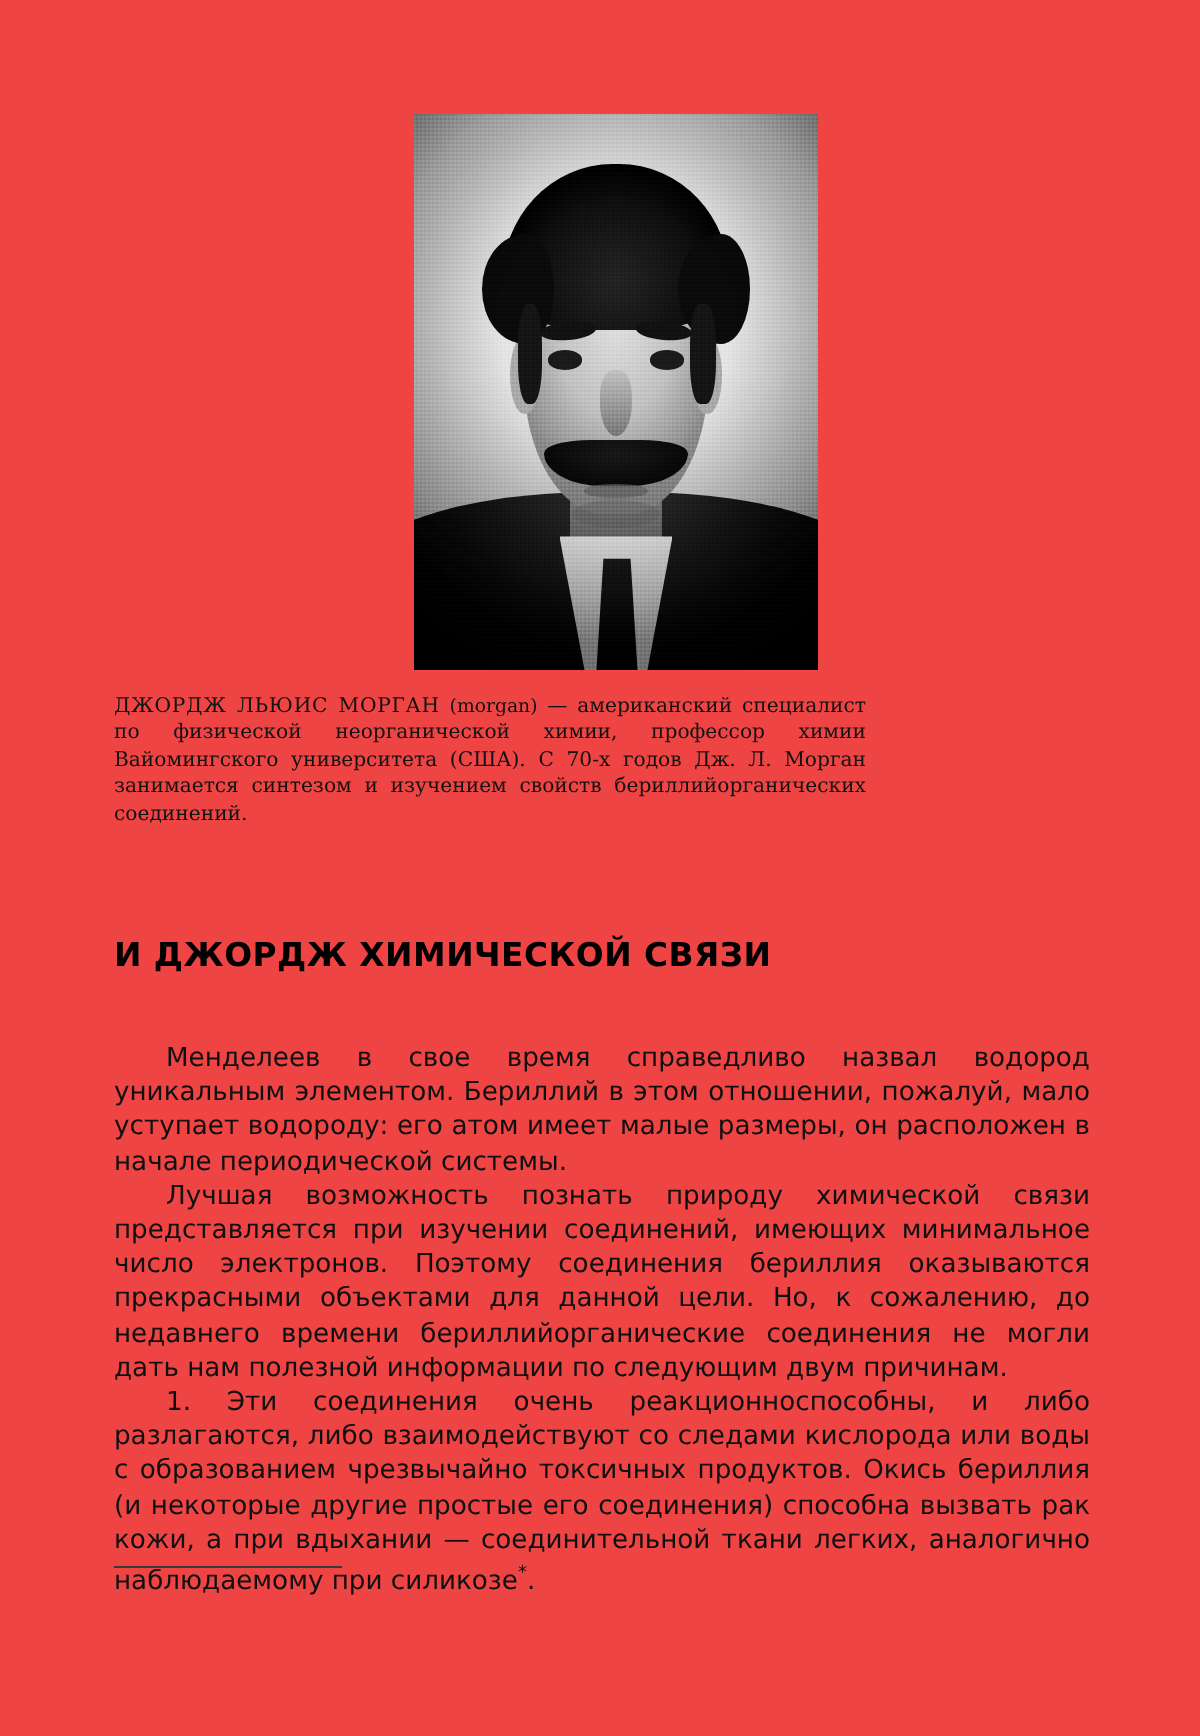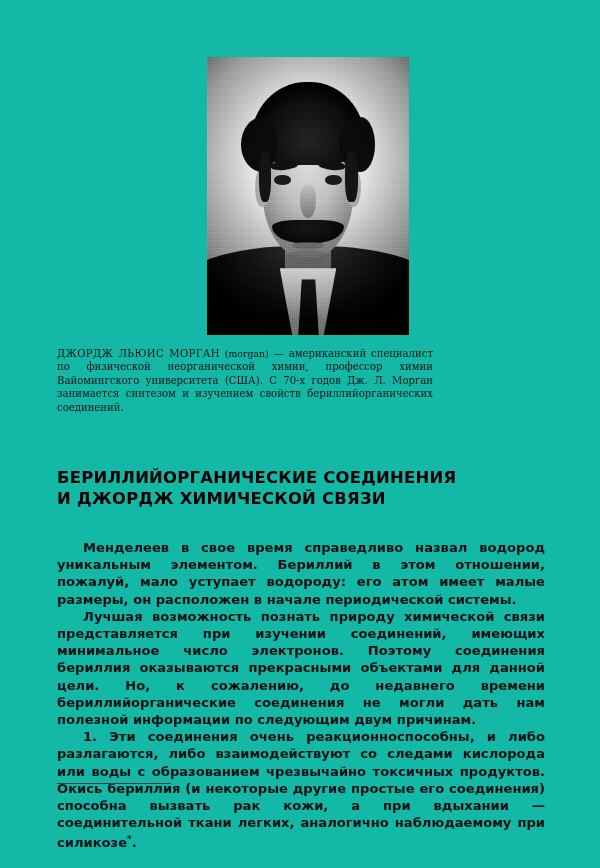--- a/index.html
+++ b/index.html
@@ -12,21 +12,21 @@
     height: 868px;
     position: relative;
     font-family: "DejaVu Sans", sans-serif;
     color: #0d0d0d;
     overflow: hidden;
   }
 
   .page {
     position: absolute;
     inset: 0;
-    background: #14b8a6;
+    background: #ef4444;
   }
 
   
   .photo-block {
     position: absolute;
     left: 207px;
     top: 57px;
     width: 202px;
     height: 278px;
   }
@@ -251,29 +251,28 @@
     line-height: 21px;
     letter-spacing: .25px;
     color: #000000;
   }
   .article-title .line { display: block; }
 
   
   .body-text {
     position: absolute;
     left: 57px;
-    top: 539px;
+    top: 521px;
     width: 488px;
     font-family: "DejaVu Sans", sans-serif;
     font-size: 13.1px;
     line-height: 17.2px;
     text-align: justify;
     text-justify: inter-word;
     color: #101010;
-    font-weight: bold;
   }
   .body-text p {
     margin: 0;
     text-indent: 26px;
   }
   sup.fn { font-size: 9px; vertical-align: super; }
 
   
   .footnote-rule {
     position: absolute;
@@ -324,21 +323,20 @@
       <div class="ph-mouth"></div>
       <div class="ph-chin"></div>
       <div class="ph-vignette"></div>
       <div class="ph-grain"></div>
     </div>
   </div>
 
   <div class="caption"><span class="name">ДЖОРДЖ ЛЬЮИС МОРГАН</span> <span class="latin">(morgan)</span><span> — американский специалист по физической неорганической химии, профессор химии Вайомингского университета (США). С 70-х годов Дж. Л. Морган занимается синтезом и изучением свойств бериллийорганических соединений.</span></div>
 
   <h1 class="article-title">
-    <span class="line">БЕРИЛЛИЙОРГАНИЧЕСКИЕ СОЕДИНЕНИЯ</span>
     <span class="line">И ДЖОРДЖ ХИМИЧЕСКОЙ СВЯЗИ</span>
   </h1>
 
   <div class="body-text">
     <p>Менделеев в свое время справедливо назвал водород уникальным элементом. Бериллий в этом отношении, пожалуй, мало уступает водороду: его атом имеет малые размеры, он расположен в начале периодической системы.</p>
     <p>Лучшая возможность познать природу химической связи представляется при изучении соединений, имеющих минимальное число электронов. Поэтому соединения бериллия оказываются прекрасными объектами для данной цели. Но, к сожалению, до недавнего времени бериллийорганические соединения не могли дать нам полезной информации по следующим двум причинам.</p>
     <p><span>1. Эти соединения очень реакционноспособны, и либо разлагаются, либо взаимодействуют со следами кислорода или воды с образованием чрезвычайно токсичных продуктов. Окись бериллия (и некоторые другие простые его соединения) способна вызвать рак кожи, а при вдыхании — соединительной ткани легких, аналогично наблюдаемому при силикозе</span><sup class="fn">*</sup>.</p>
   </div>
 
   <div class="footnote-rule"></div>

